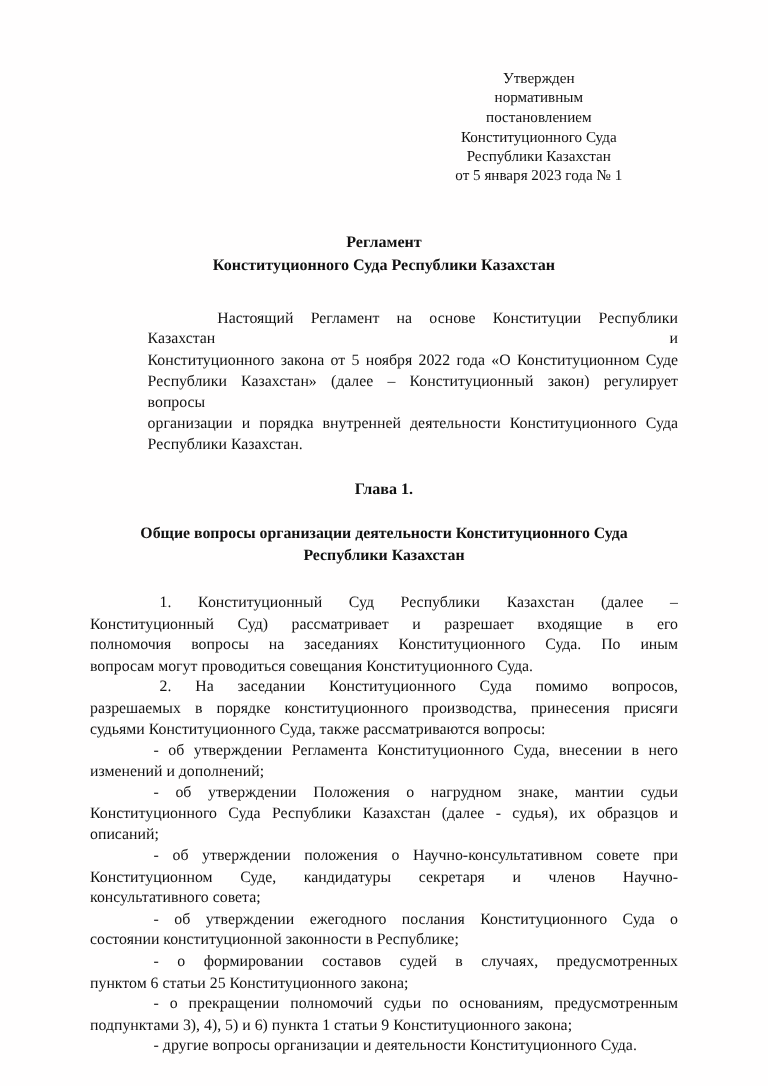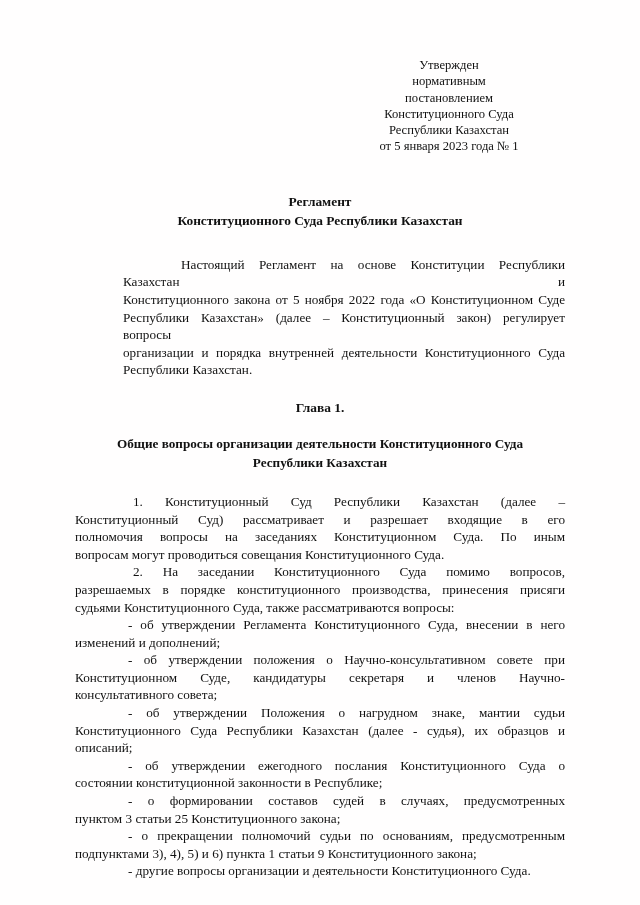--- a/index.html
+++ b/index.html
@@ -129,55 +129,55 @@
     <div class="chapter-sub">
       <div>Общие вопросы организации деятельности Конституционного Суда</div>
       <div>Республики Казахстан</div>
     </div>
 
     <div class="section-body">
 
       <div class="para">
         <span class="ln"><span class="indent"></span><span>1. Конституционный Суд Республики Казахстан (далее –</span></span>
         <span class="ln">Конституционный Суд) рассматривает и разрешает входящие в его</span>
-        <span class="ln">полномочия вопросы на заседаниях Конституционном Суда. По иным</span>
+        <span class="ln">полномочия вопросы на заседаниях Конституционного Суда. По иным</span>
         <span class="ln last">вопросам могут проводиться совещания Конституционного Суда.</span>
       </div>
 
       <div class="para">
         <span class="ln"><span class="indent"></span><span>2. На заседании Конституционного Суда помимо вопросов,</span></span>
         <span class="ln">разрешаемых в порядке конституционного производства, принесения присяги</span>
         <span class="ln last">судьями Конституционного Суда, также рассматриваются вопросы:</span>
       </div>
 
       <div class="para list-item">
         <span class="ln"><span class="indent-sm"></span><span>- об утверждении Регламента Конституционного Суда, внесении в него</span></span>
         <span class="ln last">изменений и дополнений;</span>
       </div>
 
       <div class="para list-item">
+        <span class="ln"><span class="indent-sm"></span><span>- об утверждении Положения о нагрудном знаке, мантии судьи</span></span>
+        <span class="ln">Конституционного Суда Республики Казахстан (далее - судья), их образцов и</span>
+        <span class="ln last">описаний;</span>
+      </div>
+
+      <div class="para list-item">
         <span class="ln"><span class="indent-sm"></span><span>- об утверждении положения о Научно-консультативном совете при</span></span>
         <span class="ln">Конституционном Суде, кандидатуры секретаря и членов Научно-</span>
         <span class="ln last">консультативного совета;</span>
-      </div>
-
-      <div class="para list-item">
-        <span class="ln"><span class="indent-sm"></span><span>- об утверждении Положения о нагрудном знаке, мантии судьи</span></span>
-        <span class="ln">Конституционного Суда Республики Казахстан (далее - судья), их образцов и</span>
-        <span class="ln last">описаний;</span>
       </div>
 
       <div class="para list-item">
         <span class="ln"><span class="indent-sm"></span><span>- об утверждении ежегодного послания Конституционного Суда о</span></span>
         <span class="ln last">состоянии конституционной законности в Республике;</span>
       </div>
 
       <div class="para list-item">
         <span class="ln"><span class="indent-sm"></span><span>- о формировании составов судей в случаях, предусмотренных</span></span>
-        <span class="ln last">пунктом 3 статьи 25 Конституционного закона;</span>
+        <span class="ln last">пунктом 6 статьи 25 Конституционного закона;</span>
       </div>
 
       <div class="para list-item">
         <span class="ln"><span class="indent-sm"></span><span>- о прекращении полномочий судьи по основаниям, предусмотренным</span></span>
         <span class="ln last">подпунктами 3), 4), 5) и 6) пункта 1 статьи 9 Конституционного закона;</span>
       </div>
 
       <div class="para list-item">
         <span class="ln nostretch"><span class="indent-sm"></span><span>- другие вопросы организации и деятельности Конституционного Суда.</span></span>
       </div>

